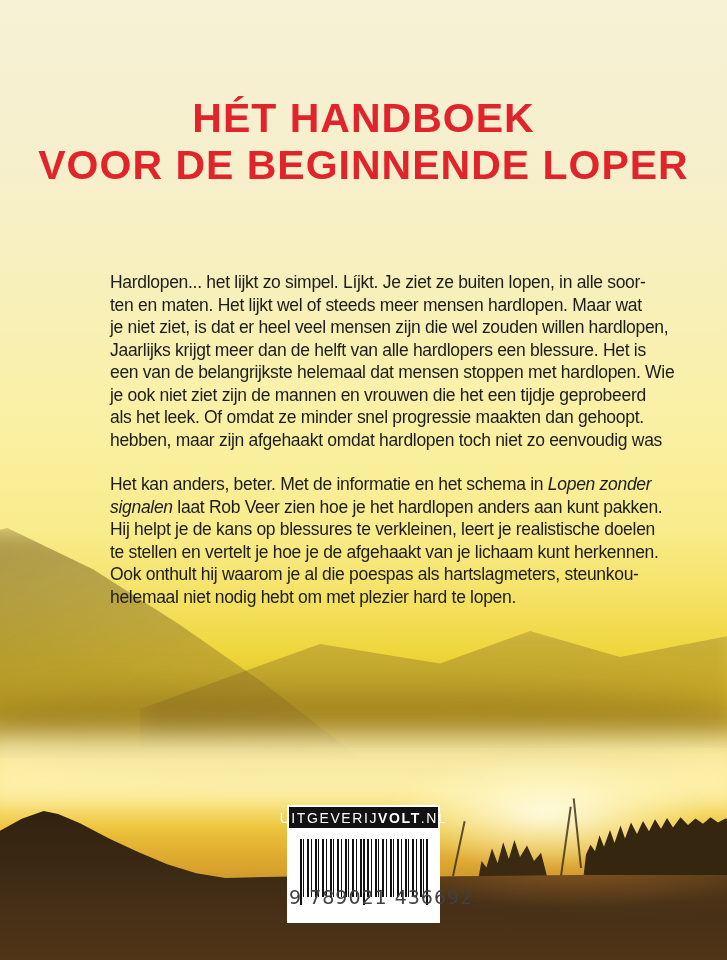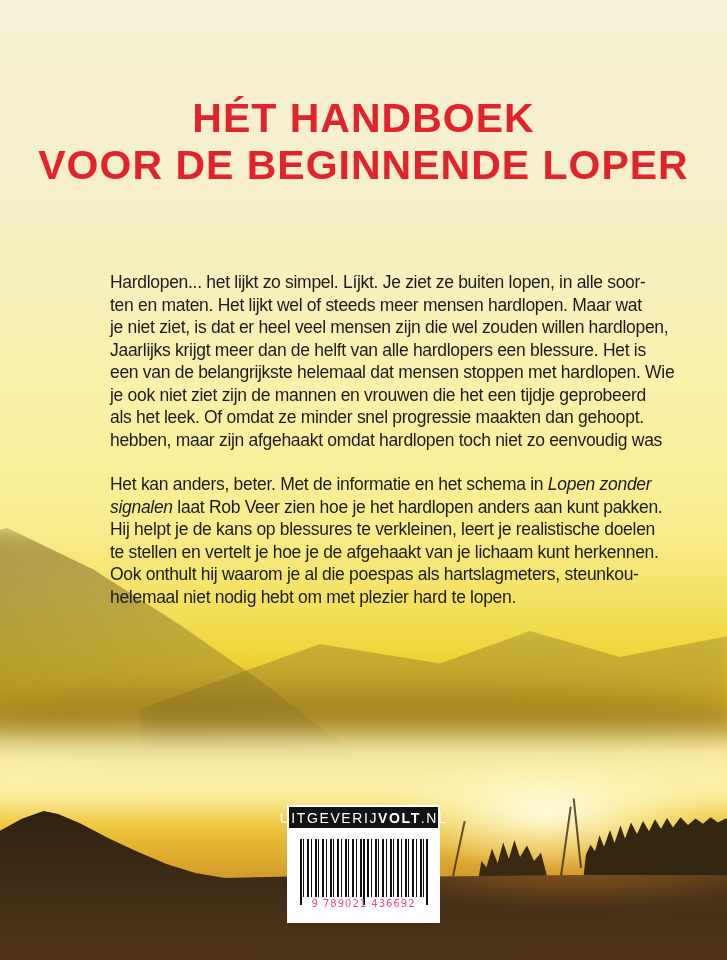--- a/index.html
+++ b/index.html
@@ -123,24 +123,24 @@
       #101010 0 2px, #ffffff 2px 3px,
       #101010 3px 4px, #ffffff 4px 7px,
       #101010 7px 9px, #ffffff 9px 11px,
       #101010 11px 12px, #ffffff 12px 15px);
   }
   .guard{position:absolute;top:11px;width:2px;height:66px;background:#101010;}
   .guard.g1{left:11px;}
   .guard.g2{left:74px;}
   .guard.g3{left:137px;}
   .isbn{
-    position:absolute;left:0;top:70px;width:100%;
+    position:absolute;left:0;top:58px;width:100%;
     text-align:center;
     font-family:"DejaVu Sans", sans-serif;
-    font-size:10px;color:#ec4899;
+    font-size:19px;color:#404040;
     letter-spacing:1px;
     white-space:nowrap;
   }
 </style>
 </head>
 <body>
 
 <div class="cover">
 
   <div class="layer mtn1"></div>

